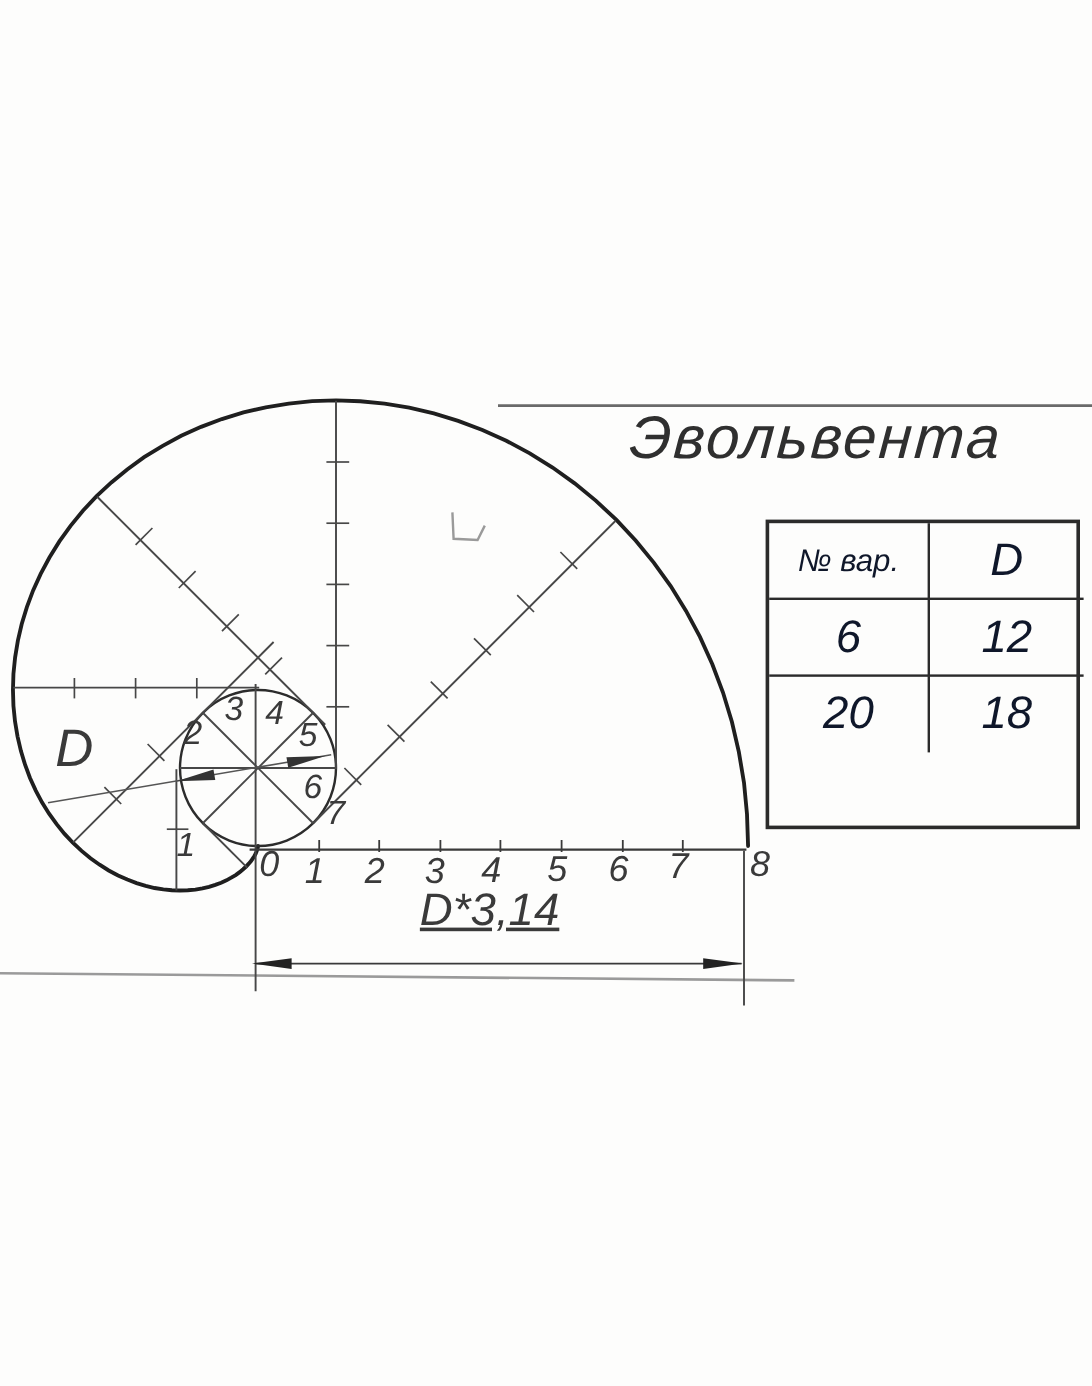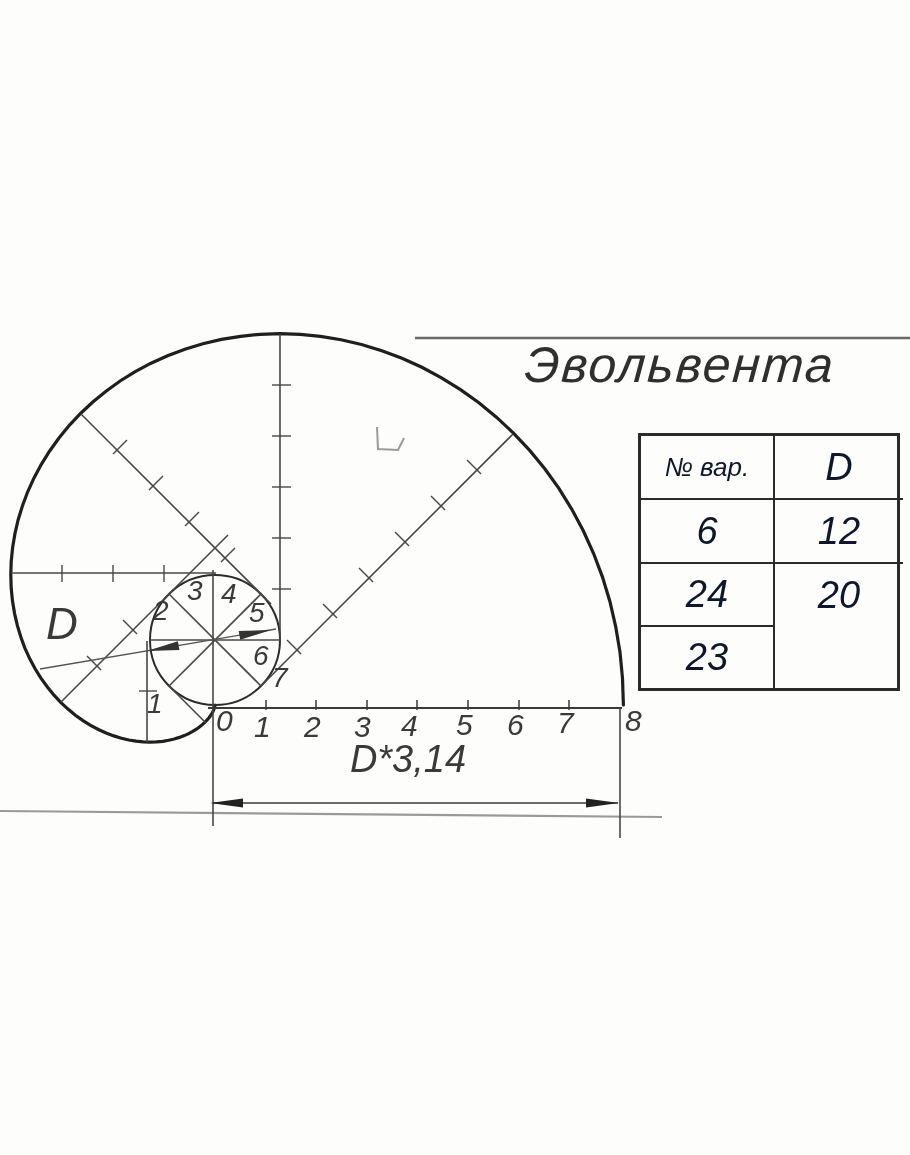--- a/index.html
+++ b/index.html
@@ -129,21 +129,21 @@
       <polygon points="271,630 238.7,631 240.2,639.8" fill="#333"></polygon>
     </g>
 
     <polyline points="377,427 378,449 398,450 404,438" fill="none" stroke="#9a9a9a" stroke-width="2"></polyline>
   </svg>
 
   <div class="lbl title" style="left:525px;top:340px;">Эвольвента</div>
 
   <div class="lbl big-d" style="left:46px;top:602px;">D</div>
 
-  <div class="lbl dim-label" style="left:338px;top:740px;">D*3,14</div>
+  <div class="lbl dim-label" style="left:338px;top:740px;text-decoration:underline;">D*3,14</div>
 
   <div>
     <div class="lbl axis-num" style="left:216px;top:706px;">0</div>
     <div class="lbl axis-num" style="left:254px;top:712px;">1</div>
     <div class="lbl axis-num" style="left:304px;top:712px;">2</div>
     <div class="lbl axis-num" style="left:354px;top:712px;">3</div>
     <div class="lbl axis-num" style="left:401px;top:711px;">4</div>
     <div class="lbl axis-num" style="left:456px;top:710px;">5</div>
     <div class="lbl axis-num" style="left:507px;top:710px;">6</div>
     <div class="lbl axis-num" style="left:557px;top:708px;">7</div>
@@ -158,18 +158,17 @@
     <div class="lbl sector-num" style="left:249px;top:599px;">5</div>
     <div class="lbl sector-num" style="left:253px;top:642px;">6</div>
     <div class="lbl sector-num" style="left:272px;top:664px;">7</div>
   </div>
 
   <div class="var-table">
     <div class="cell hdr-small">№ вар.</div>
     <div class="cell num">D</div>
     <div class="cell num">6</div>
     <div class="cell num">12</div>
-    <div class="cell num">24</div>
     <div class="cell num last">20</div>
-    <div class="cell num last">23</div>
+    <div class="cell num last">18</div>
   </div>
 
 </div>
 
 </body></html>

